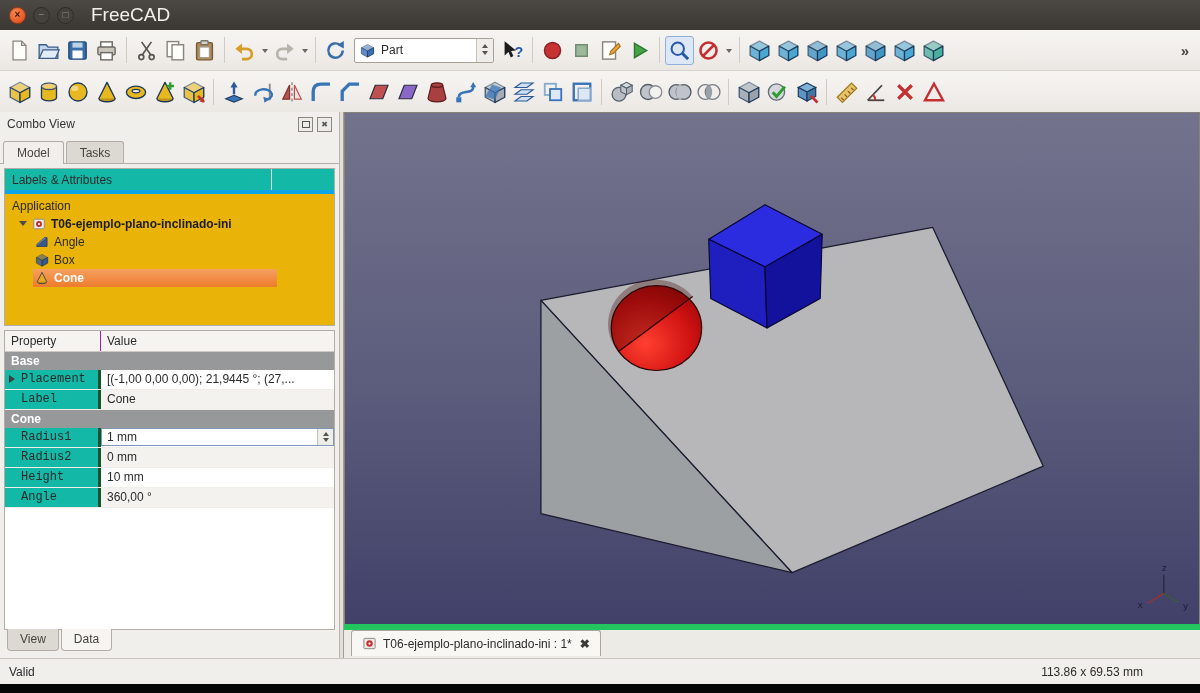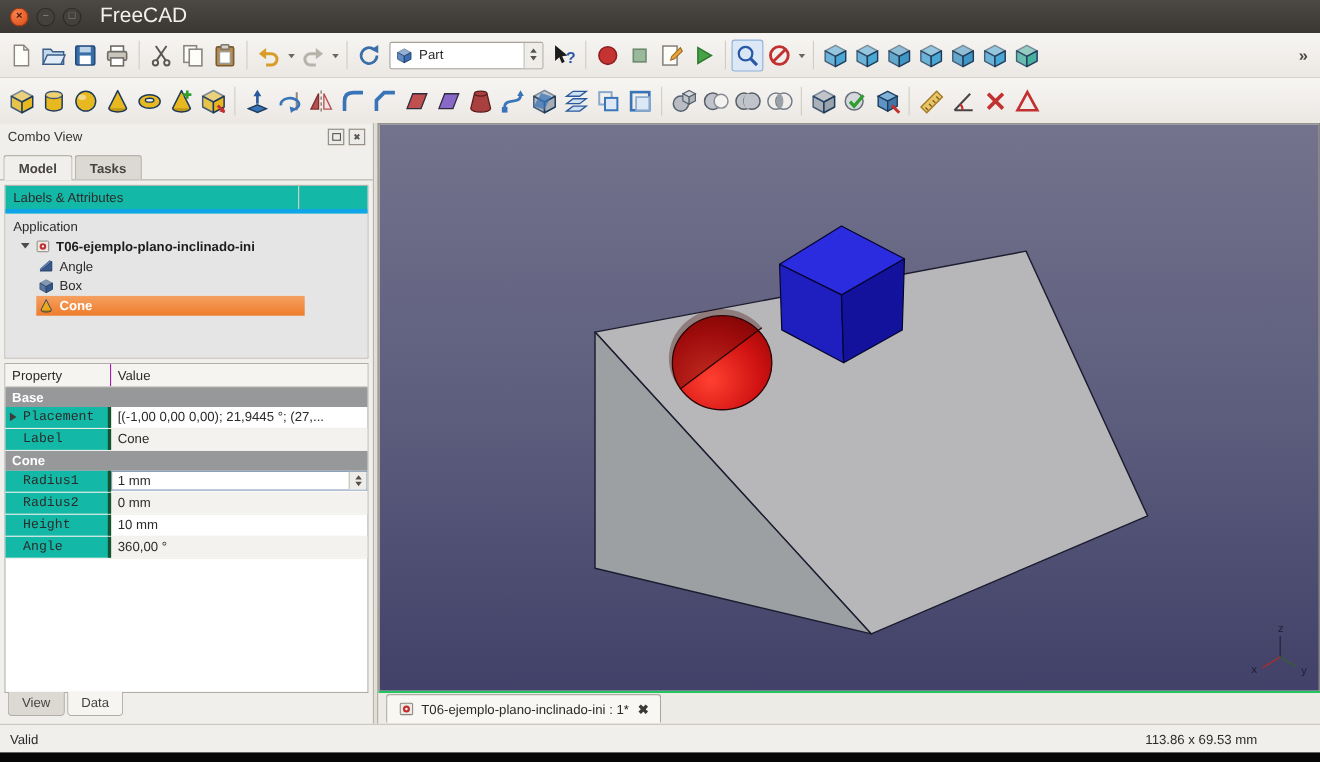--- a/index.html
+++ b/index.html
@@ -37,28 +37,28 @@
   #main{position:absolute;top:112px;left:0;width:1200px;height:546px;display:flex;}
   #left{width:339px;background:#f1efec;display:flex;flex-direction:column;box-sizing:border-box;}
   .splitter{width:5px;background:#e2dfd9;border-left:1px solid #b9b5ae;border-right:1px solid #a29d95;box-sizing:border-box;}
   #viewport{flex:1;display:flex;flex-direction:column;min-width:0;}
 
   
   .cv-title{height:24px;display:flex;align-items:center;padding:0 7px;color:#333;}
   .mini{width:13px;height:13px;border:1px solid #8d887f;background:#edebe7;display:flex;align-items:center;justify-content:center;margin-left:4px;font-size:8px;color:#555;}
   .mini .sq{width:6px;height:5px;border:1px solid #555;display:block;}
   .cv-title .spacer{flex:1;}
-  .tabsrow{display:flex;align-items:flex-end;height:27px;padding-left:3px;border-bottom:1px solid #b2aea7;font-weight:bold;}
+  .tabsrow{display:flex;align-items:flex-end;height:27px;padding-left:3px;border-bottom:1px solid #b2aea7;}
   .tab{padding:4px 13px 3px;border:1px solid #b2aea7;border-bottom:none;border-radius:3px 3px 0 0;background:#dcd8d2;color:#474440;margin-right:2px;position:relative;}
   .tab.active{background:#f1efec;top:1px;padding-bottom:4px;}
   .frame{margin:4px 4px 0;border:1px solid #b2aea7;background:#fff;display:flex;flex-direction:column;box-sizing:border-box;}
   #treeframe{height:158px;flex:0 0 auto;}
   .tree-header{height:21px;border-bottom:4px solid #0ea5e9;background:#14b8a6;display:flex;align-items:center;padding:0 7px;position:relative;flex:0 0 auto;}
   .tree-header::after{content:"";position:absolute;left:266px;top:0;bottom:0;width:1px;background:#d9d6d0;}
-  .tree-body{flex:1;background:#e5e5e5;padding-top:3px;}
+  .tree-body{flex:1;background:#eab308;padding-top:3px;}
   .trow{height:18px;display:flex;align-items:center;}
   .trow svg{width:14px;height:14px;margin-right:5px;flex:0 0 auto;}
   .texp{width:0;height:0;border:4px solid transparent;border-top:5px solid #4c4c4c;margin:3px 5px 0 0;}
   .tdoc{font-weight:bold;color:#1c1c1c;}
   .tsel{background:linear-gradient(#f5a061,#ee7c2b);color:#fff;font-weight:bold;margin-left:28px;width:244px;height:18px;display:flex;align-items:center;padding-left:2px;box-sizing:border-box;}
 
   
   #propframe{flex:1;margin-bottom:0;}
   .phead{height:20px;display:flex;border-bottom:1px solid #cfcbc4;background:#f5f4f1;flex:0 0 auto;}
   .phead .c1{width:96px;padding:3px 6px 0;border-right:1px solid #a21caf;box-sizing:border-box;}
@@ -77,21 +77,21 @@
   .spinbox .btns .dn{border-top:4px solid #55524c;}
 
   
   .btabs{height:28px;display:flex;align-items:flex-start;padding-left:7px;flex:0 0 auto;}
   .btab{padding:3px 12px 4px;border:1px solid #b2aea7;border-top:none;border-radius:0 0 4px 4px;background:#dcd8d2;color:#474440;margin-right:2px;position:relative;top:-1px;}
   .btab.active{background:#f6f5f2;}
 
   
   #canvas{flex:1;position:relative;border:1px solid #87837b;border-bottom:none;box-sizing:border-box;min-height:0;}
   #canvas svg{position:absolute;inset:0;width:100%;height:100%;}
-  #doctabs{height:28px;background:#edebe6;border-top:2px solid #22c55e;display:flex;align-items:center;padding-left:7px;flex:0 0 auto;}
+  #doctabs{height:28px;background:#edebe6;border-top:6px solid #22c55e;display:flex;align-items:flex-start;padding-left:7px;flex:0 0 auto;}
   .doctab{height:25px;display:flex;align-items:center;gap:6px;background:#f8f7f4;border:1px solid #aaa59d;border-bottom:none;border-radius:3px 3px 0 0;padding:0 10px;}
   .doctab svg{width:15px;height:15px;}
   .doctab .x{font-weight:bold;color:#3c3a36;font-size:12px;margin-left:2px;}
 
   
   #status{position:absolute;top:658px;left:0;width:1200px;height:26px;background:#f1efec;border-top:1px solid #c8c4bd;display:flex;align-items:center;padding:0 9px;box-sizing:border-box;}
   #status .dim{margin-left:auto;padding-right:48px;color:#2e2c29;}
   #blackbar{position:absolute;top:684px;left:0;width:1200px;height:9px;background:#060606;}
 </style>
 </head>

